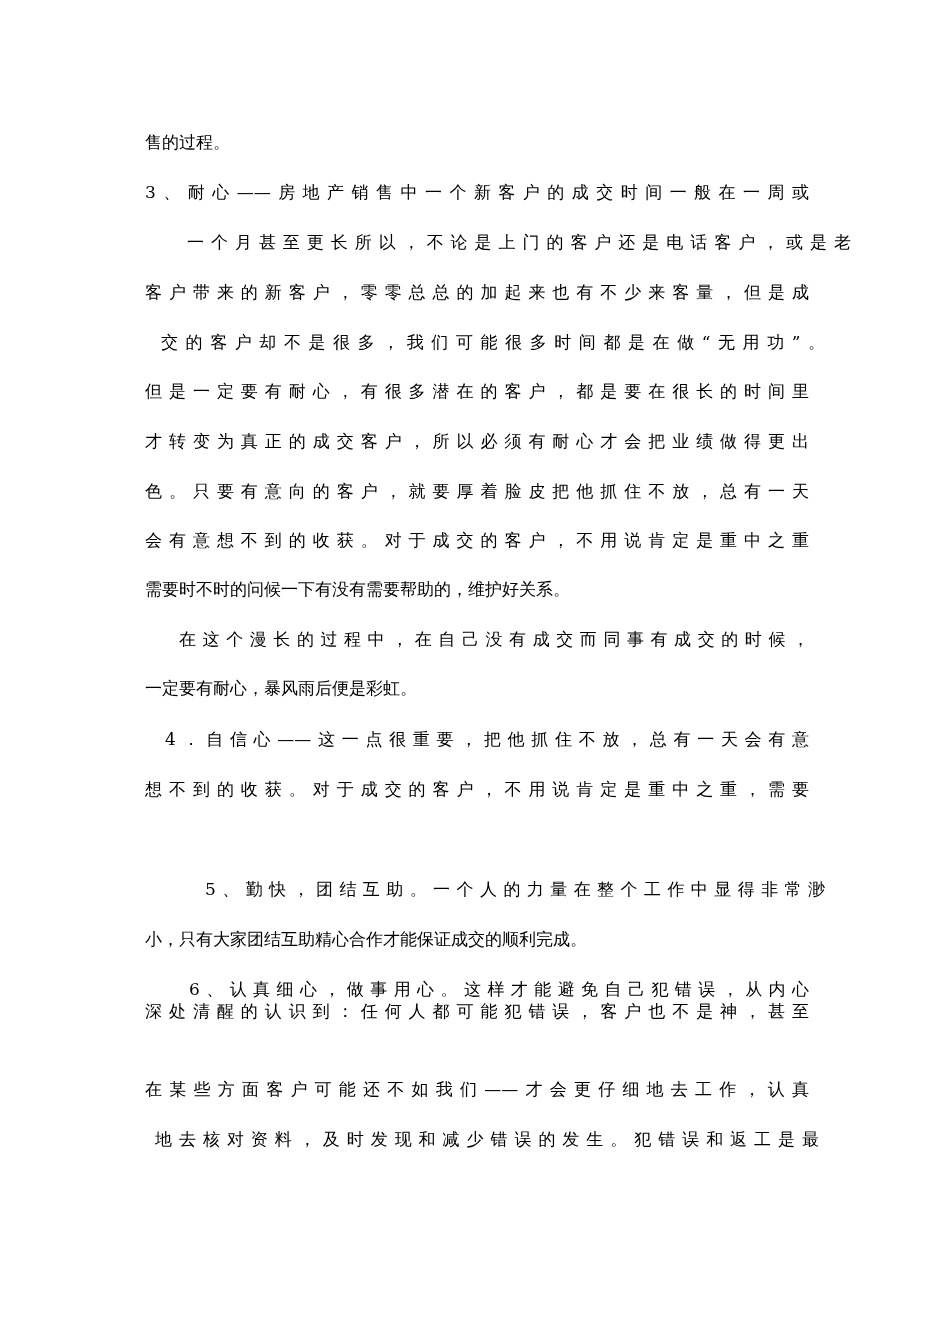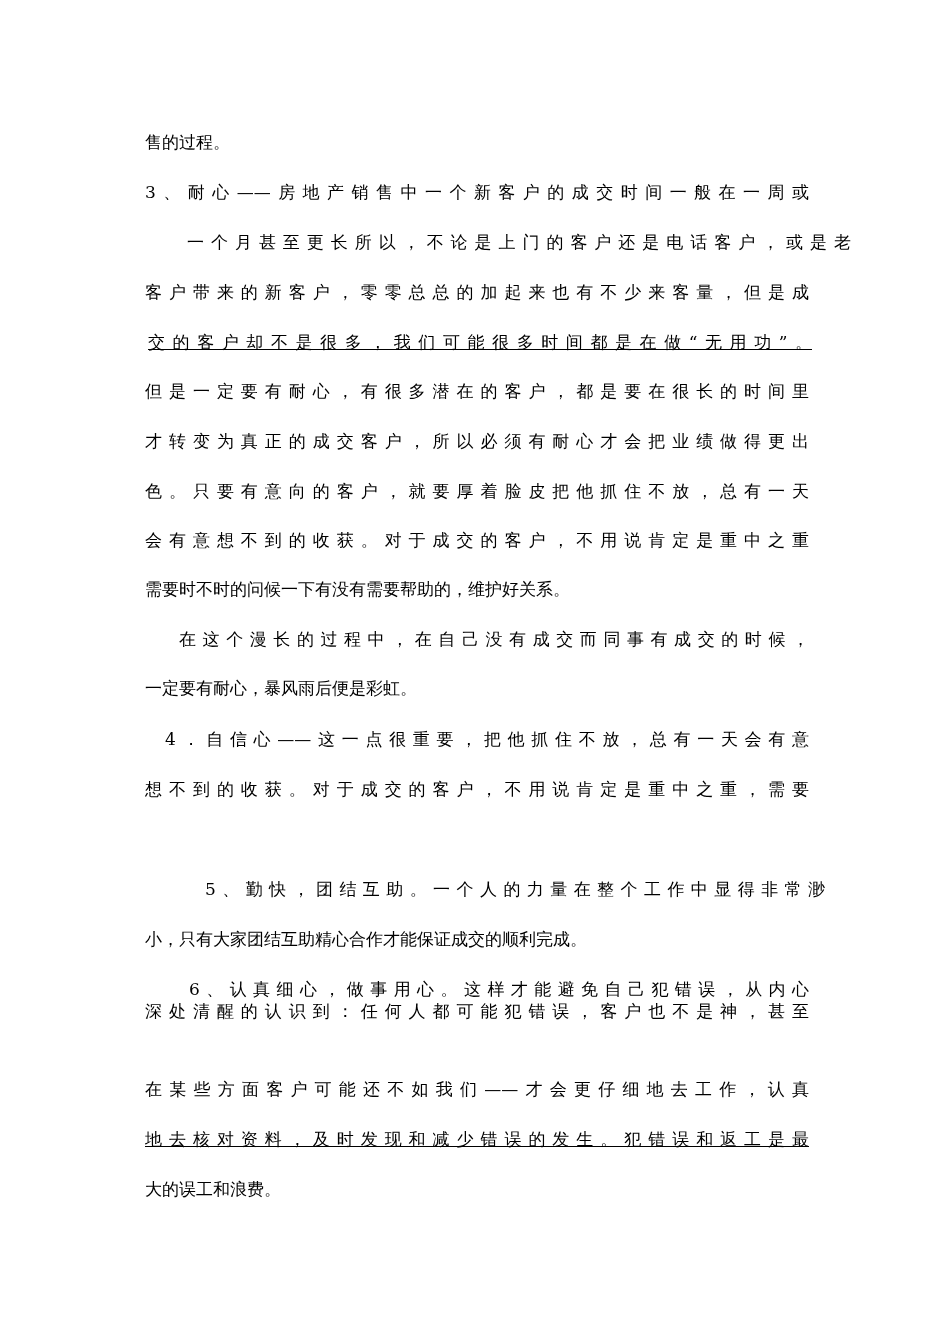--- a/index.html
+++ b/index.html
@@ -39,30 +39,29 @@
     }
   </style>
 </head>
 <body>
 
 <div class="page">
   <div class="line" style="top: 122px; left: 145px; width: 664px;">售的过程。</div>
   <div class="line justify" style="top: 172px; left: 145px; width: 664px;"> 3、耐心——房地产销售中一个新客户的成交时间一般在一周或</div>
   <div class="line justify" style="top: 222px; left: 145px; width: 664px; margin-left: 42px;">一个月甚至更长所以，不论是上门的客户还是电话客户，或是老</div>
   <div class="line justify" style="top: 272px; left: 145px; width: 664px;">客户带来的新客户，零零总总的加起来也有不少来客量，但是成</div>
-  <div class="line justify" style="top: 322px; left: 148px; width: 664px; text-decoration: underline;">交的客户却不是很多，我们可能很多时间都是在做“无用功”。</div>
+  <div class="line justify" style="top: 322px; left: 161px; width: 664px;">交的客户却不是很多，我们可能很多时间都是在做“无用功”。</div>
   <div class="line justify" style="top: 371px; left: 145px; width: 664px;">但是一定要有耐心，有很多潜在的客户，都是要在很长的时间里</div>
   <div class="line justify" style="top: 421px; left: 145px; width: 664px;">才转变为真正的成交客户，所以必须有耐心才会把业绩做得更出</div>
   <div class="line justify" style="top: 471px; left: 145px; width: 664px;">色。只要有意向的客户，就要厚着脸皮把他抓住不放，总有一天</div>
   <div class="line justify" style="top: 520px; left: 145px; width: 664px;">会有意想不到的收获。对于成交的客户，不用说肯定是重中之重</div>
   <div class="line" style="top: 569px; left: 145px; width: 664px;">需要时不时的问候一下有没有需要帮助的，维护好关系。</div>
   <div class="line justify" style="top: 619px; left: 179px; width: 630px;">在这个漫长的过程中，在自己没有成交而同事有成交的时候，</div>
   <div class="line" style="top: 668px; left: 145px; width: 664px;">一定要有耐心，暴风雨后便是彩虹。</div>
   <div class="line justify" style="top: 719px; left: 165px; width: 644px;">4．自信心——这一点很重要，把他抓住不放，总有一天会有意</div>
   <div class="line justify" style="top: 769px; left: 145px; width: 664px;">想不到的收获。对于成交的客户，不用说肯定是重中之重，需要</div>
   <div class="line justify" style="top: 869px; left: 189px; width: 620px; margin-left: 16px;">5、勤快，团结互助。一个人的力量在整个工作中显得非常渺</div>
   <div class="line" style="top: 919px; left: 145px; width: 664px;">小，只有大家团结互助精心合作才能保证成交的顺利完成。</div>
   <div class="line justify" style="top: 969px; left: 189px; width: 620px;">6、认真细心，做事用心。这样才能避免自己犯错误，从内心</div>
   <div class="line justify" style="top: 991px; left: 145px; width: 664px;">深处清醒的认识到：任何人都可能犯错误，客户也不是神，甚至</div>
   <div class="line justify" style="top: 1069px; left: 145px; width: 664px;">在某些方面客户可能还不如我们——才会更仔细地去工作，认真</div>
-  <div class="line justify" style="top: 1119px; left: 145px; width: 664px; text-decoration: underline;">地去核对资料，及时发现和减少错误的发生。犯错误和返工是最</div>
-  <div class="line" style="top: 1169px; left: 145px; width: 664px;">大的误工和浪费。</div>
+  <div class="line justify" style="top: 1119px; left: 155px; width: 664px;">地去核对资料，及时发现和减少错误的发生。犯错误和返工是最</div>
 </div>
 
 </body></html>

